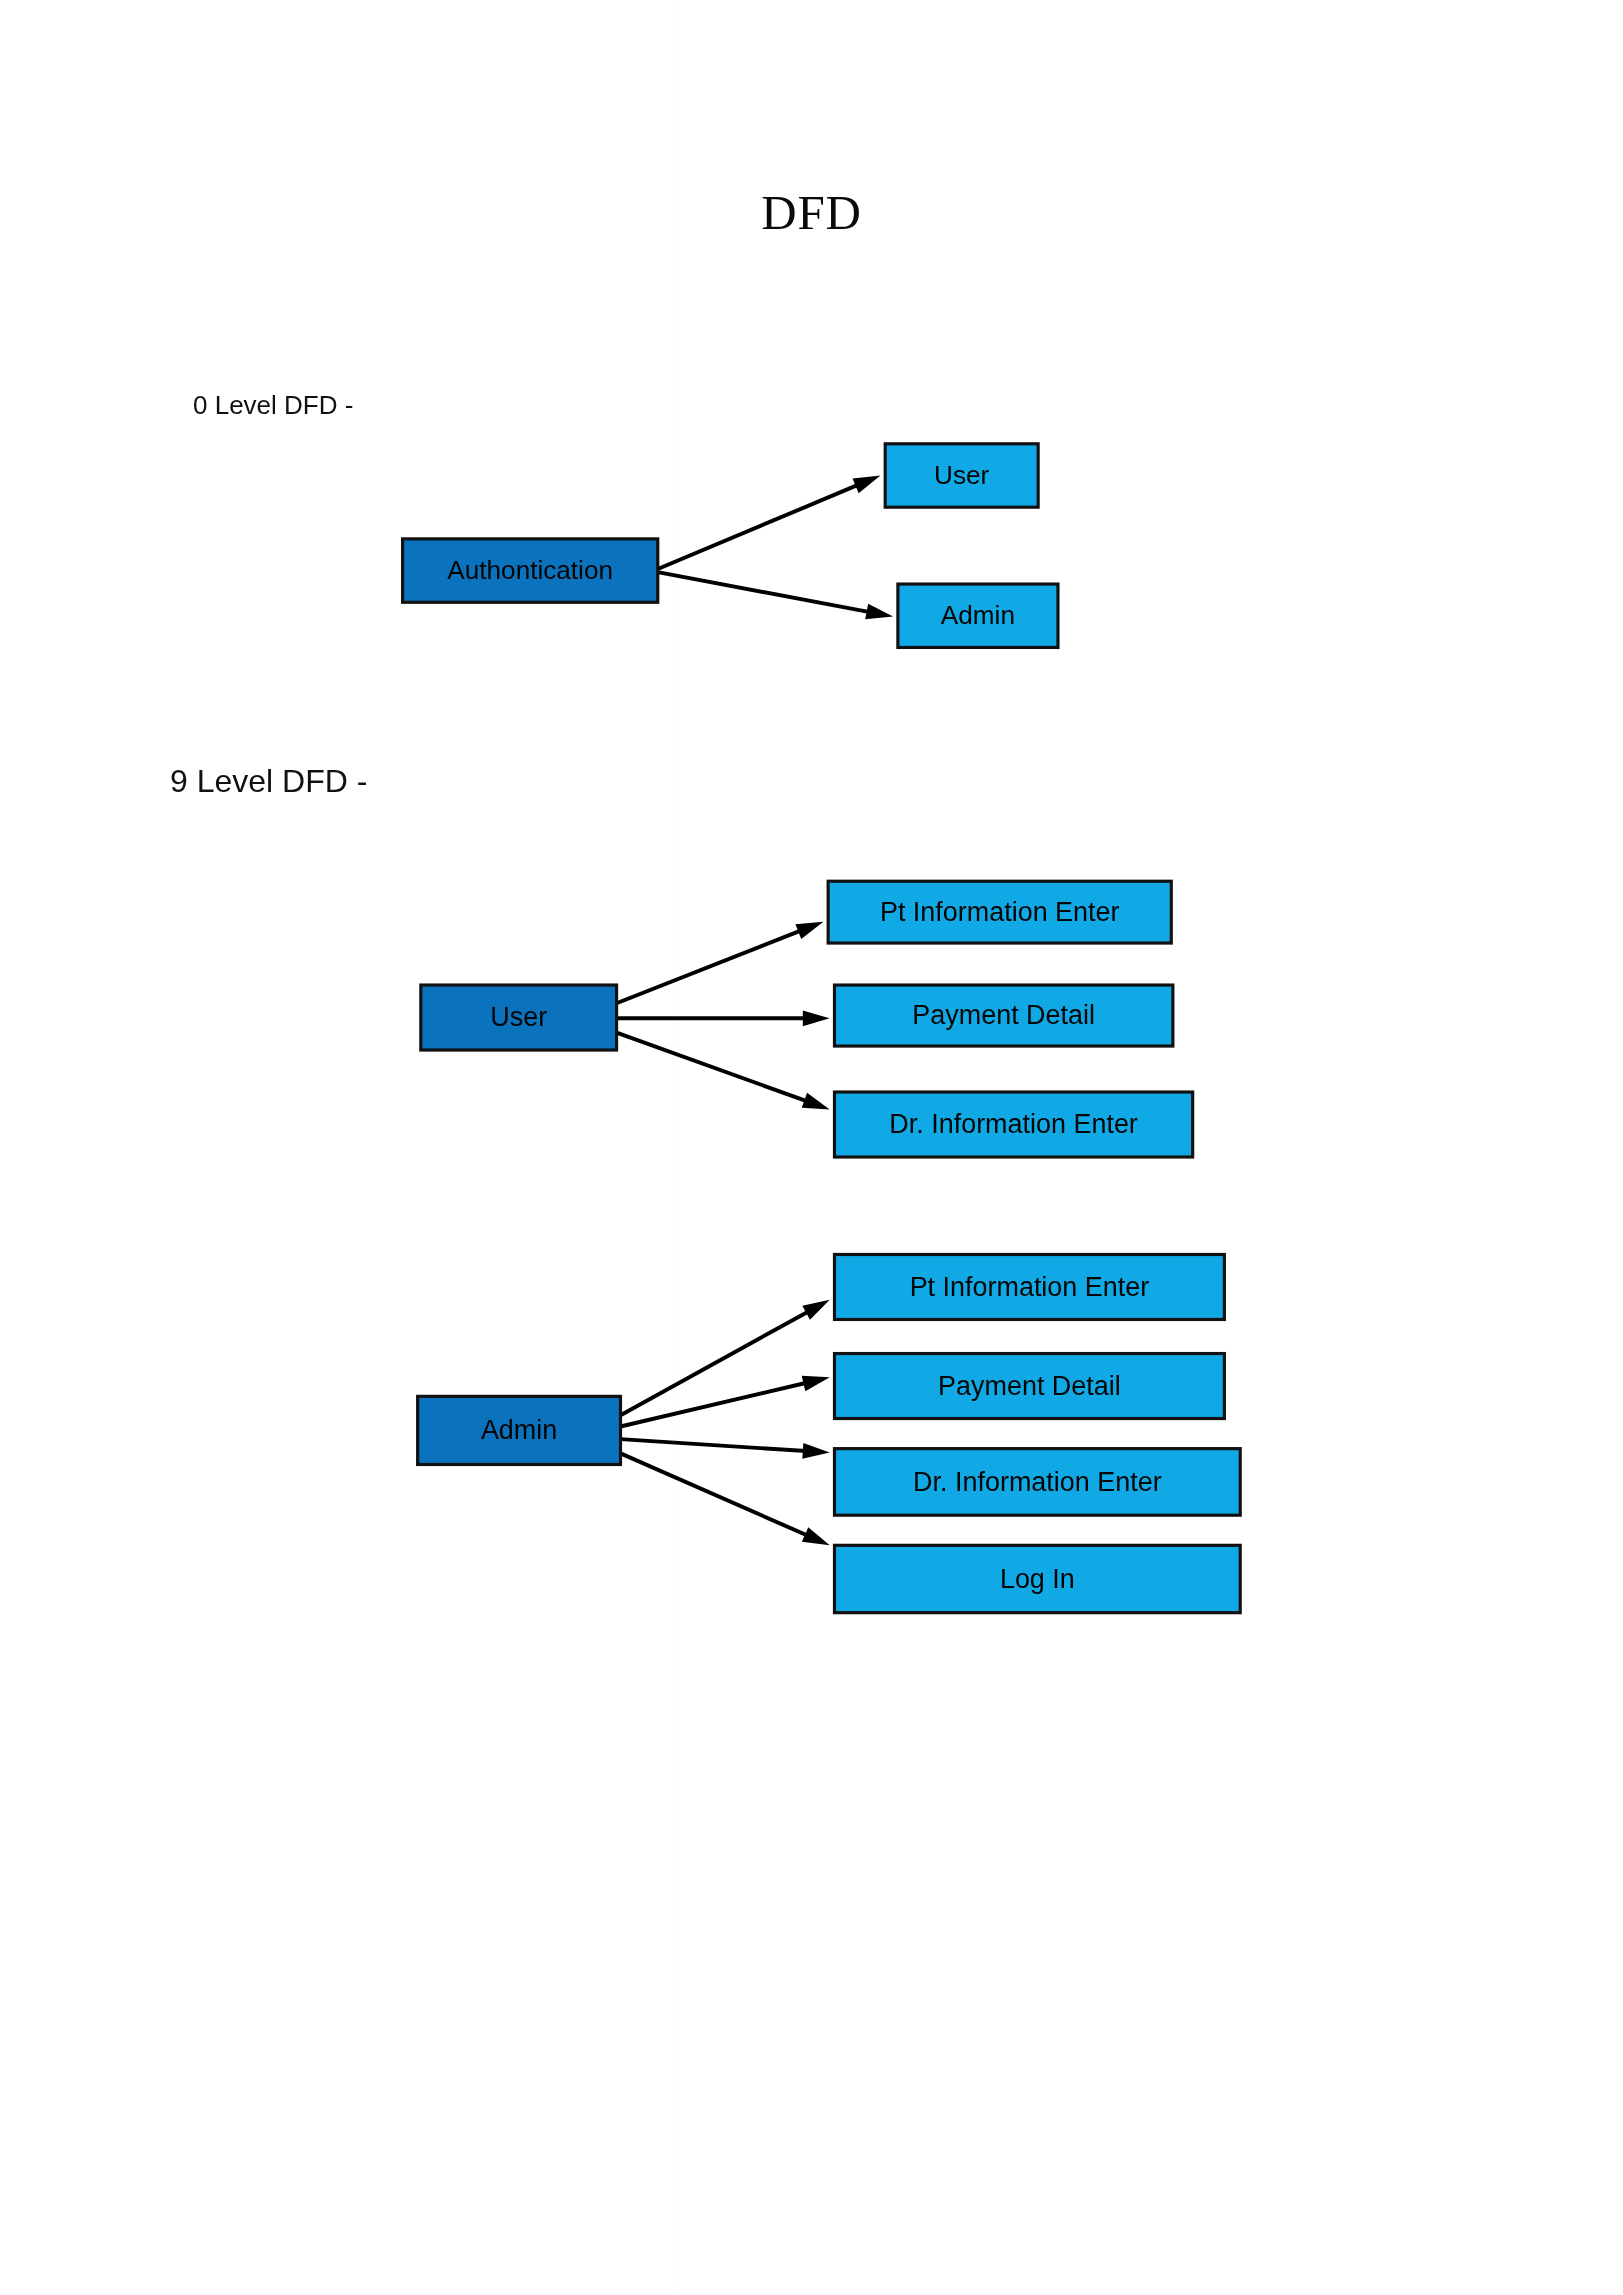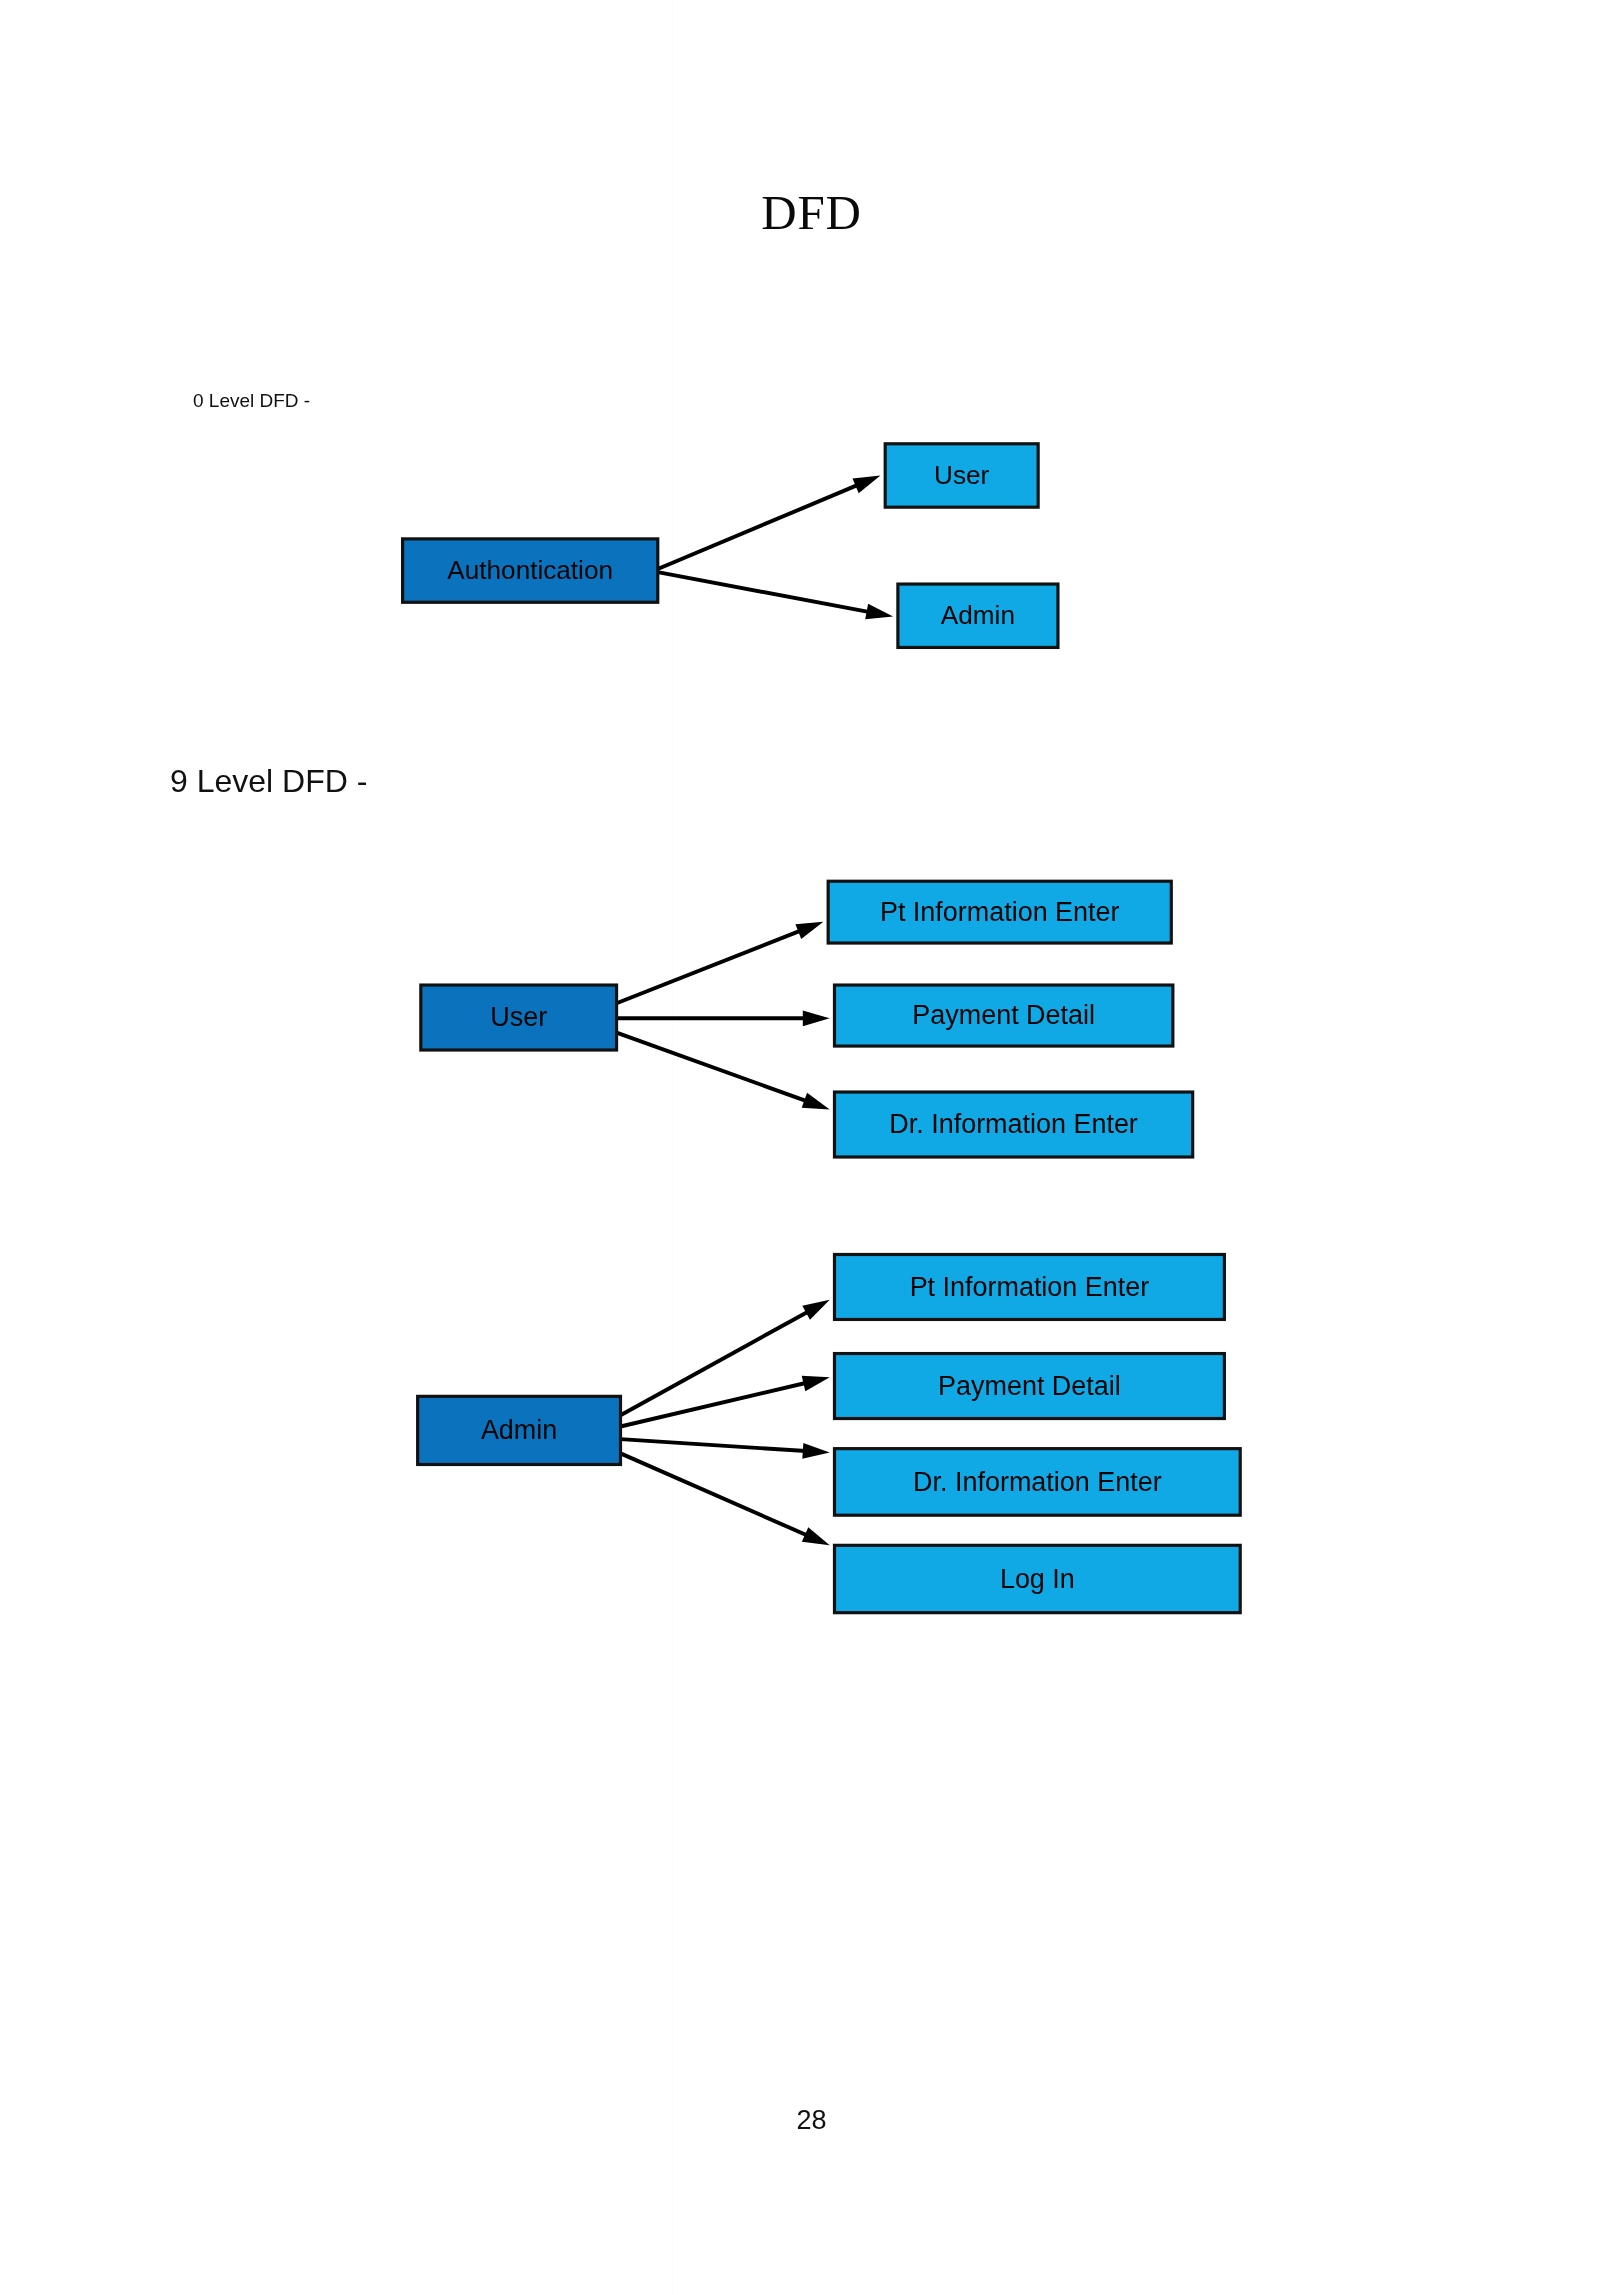--- a/index.html
+++ b/index.html
@@ -43,21 +43,21 @@
   }
   .section-label {
     position: absolute;
     color: #111111;
     font-family: "Liberation Sans", sans-serif;
     white-space: nowrap;
   }
   .label-level0 {
     left: 193px;
     top: 390px;
-    font-size: 19px;
+    font-size: 26px;
   }
   .label-level1 {
     left: 170px;
     top: 763px;
     font-size: 32px;
   }
   .page-number {
     position: absolute;
     left: 0;
     top: 2105px;
@@ -181,16 +181,15 @@
             <text x="1309" y="1872" font-size="34" fill="#050505">Dr. Information Enter</text>
           </g>
           <g>
             <rect x="1053" y="1950" width="512" height="85" class="node-rect" fill="#10a9e6" stroke="#111111"></rect>
             <text x="1309" y="1994.5" font-size="34" fill="#050505">Log In</text>
           </g>
         </g>
       </g>
     </svg>
 
-  <div class="page-number">28</div>
 
 </div>
 
 
 </body></html>

